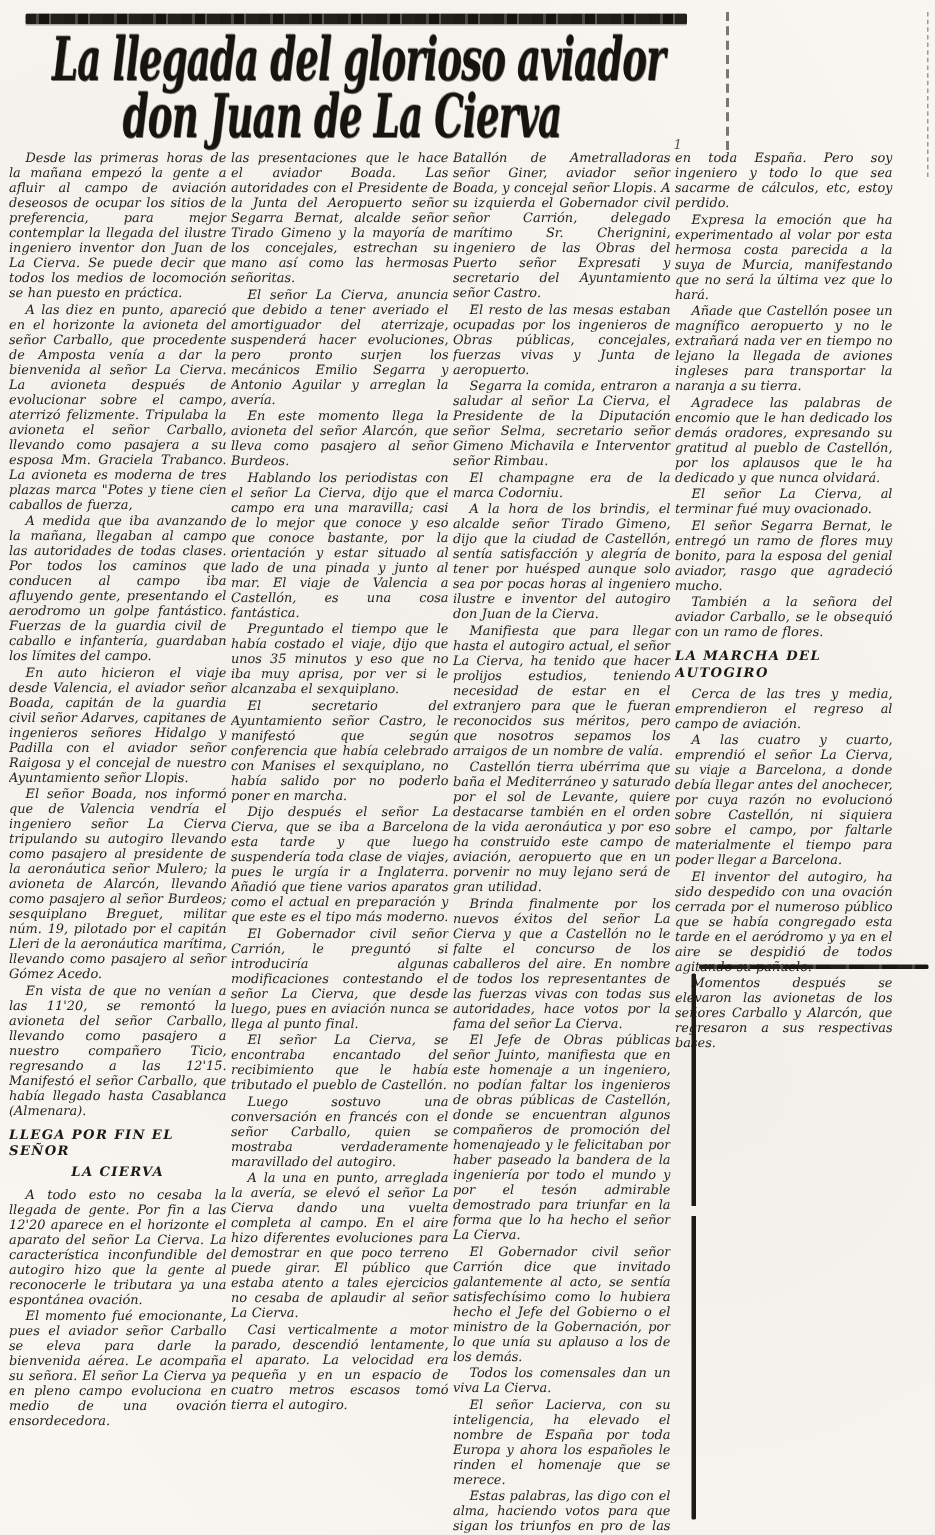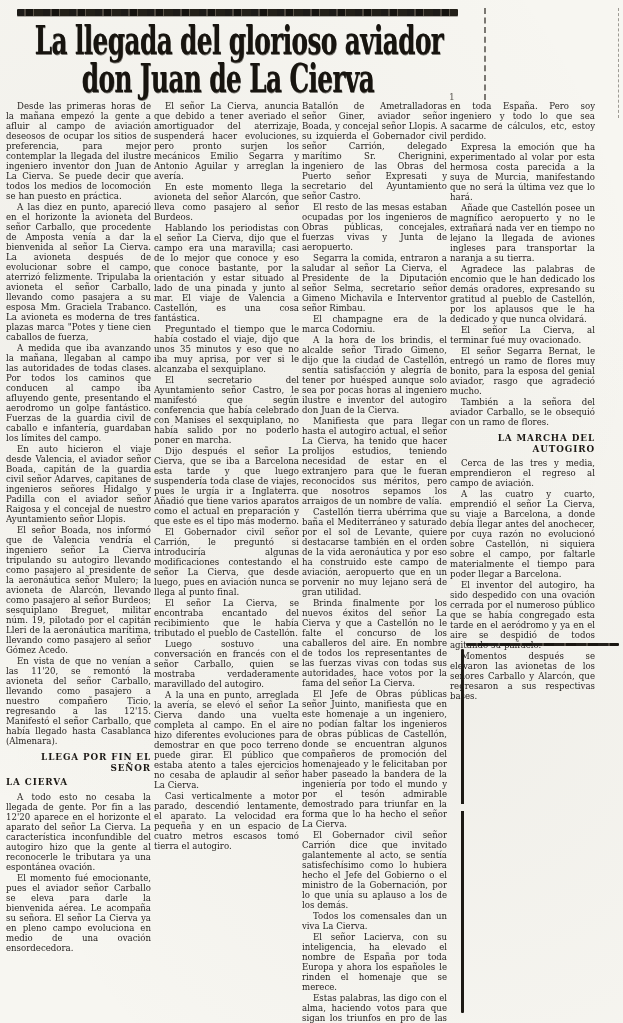--- a/index.html
+++ b/index.html
@@ -10,20 +10,21 @@
   html,body{margin:0;padding:0;}
   body{background:#e9e8e3;font-family:"DejaVu Serif", serif;}
   .page{
     position:relative;width:623px;height:1023px;margin:0 auto;
     background:
       radial-gradient(circle at 20% 30%, rgba(120,115,100,0.05), transparent 60%),
       radial-gradient(circle at 75% 70%, rgba(120,115,100,0.05), transparent 55%),
       var(--paper);
     overflow:hidden;
     color:var(--ink);
+    font-style:italic;
   }
   
   .top-band{
     position:absolute;left:17px;top:9px;width:441px;height:7px;
     background:
       repeating-linear-gradient(90deg,#1d1b18 0 7px,#4c463e 7px 9px,#15130f 9px 16px,#5d564b 16px 17px,#232019 17px 26px),
       #201d18;
     box-shadow:0 1px 0 rgba(40,35,28,.35);
     border-radius:1px;
   }
@@ -47,23 +48,23 @@
     margin:0 0 1px 0;
     font-size:8.6px;line-height:10px;
     text-align:justify;text-indent:11px;
     color:var(--ink);
     word-spacing:0.2px;
   }
   .para.noindent{text-indent:0;}
   .subhead{
     margin:6px 0 3px 0;
     font-size:8.8px;line-height:11px;font-weight:bold;
-    letter-spacing:0.9px;color:#1c1915;text-align:right;
+    letter-spacing:0.9px;color:#1c1915;
   }
-  .subhead.center{text-align:left;margin-top:0;margin-bottom:4px;}
+  .subhead.center{text-align:center;margin-top:0;margin-bottom:4px;}
 
   
   .dash-divider{
     position:absolute;left:484px;top:8px;height:92px;width:0;
     border-left:2px dashed rgba(55,50,44,.65);
   }
   .edge-ticks{
     position:absolute;left:618px;top:8px;height:110px;width:0;
     border-left:1.5px dashed rgba(70,64,56,.5);
   }
@@ -102,20 +103,21 @@
         <p class="para">A medida que iba avanzando la mañana, llegaban al campo las autoridades de todas clases. Por todos los caminos que conducen al campo iba afluyendo gente, presentando el aerodromo un golpe fantástico. Fuerzas de la guardia civil de caballo e infantería, guardaban los límites del campo.</p>
         <p class="para">En auto hicieron el viaje desde Valencia, el aviador señor Boada, capitán de la guardia civil señor Adarves, capitanes de ingenieros señores Hidalgo y Padilla con el aviador señor Raigosa y el concejal de nuestro Ayuntamiento señor Llopis.</p>
         <p class="para">El señor Boada, nos informó que de Valencia vendría el ingeniero señor La Cierva tripulando su autogiro llevando como pasajero al presidente de la aeronáutica señor Mulero; la avioneta de Alarcón, llevando como pasajero al señor Burdeos; sesquiplano Breguet, militar núm. 19, pilotado por el capitán Lleri de la aeronáutica marítima, llevando como pasajero al señor Gómez Acedo.</p>
         <p class="para">En vista de que no venían a las 11'20, se remontó la avioneta del señor Carballo, llevando como pasajero a nuestro compañero Ticio, regresando a las 12'15. Manifestó el señor Carballo, que había llegado hasta Casablanca (Almenara).</p>
         <h3 class="subhead">LLEGA POR FIN EL SEÑOR</h3>
         <h3 class="subhead center">LA CIERVA</h3>
         <p class="para">A todo esto no cesaba la llegada de gente. Por fin a las 12'20 aparece en el horizonte el aparato del señor La Cierva. La característica inconfundible del autogiro hizo que la gente al reconocerle le tributara ya una espontánea ovación.</p>
         <p class="para">El momento fué emocionante, pues el aviador señor Carballo se eleva para darle la bienvenida aérea. Le acompaña su señora. El señor La Cierva ya en pleno campo evoluciona en medio de una ovación ensordecedora.</p>
       </div>
       <div class="col">
+        <p class="para noindent">las presentaciones que le hace el aviador Boada. Las autoridades con el Presidente de la Junta del Aeropuerto señor Segarra Bernat, alcalde señor Tirado Gimeno y la mayoría de los concejales, estrechan su mano así como las hermosas señoritas.</p>
         <p class="para">El señor La Cierva, anuncia que debido a tener averiado el amortiguador del aterrizaje, suspenderá hacer evoluciones, pero pronto surjen los mecánicos Emilio Segarra y Antonio Aguilar y arreglan la avería.</p>
         <p class="para">En este momento llega la avioneta del señor Alarcón, que lleva como pasajero al señor Burdeos.</p>
         <p class="para">Hablando los periodistas con el señor La Cierva, dijo que el campo era una maravilla; casi de lo mejor que conoce y eso que conoce bastante, por la orientación y estar situado al lado de una pinada y junto al mar. El viaje de Valencia a Castellón, es una cosa fantástica.</p>
         <p class="para">Preguntado el tiempo que le había costado el viaje, dijo que unos 35 minutos y eso que no iba muy aprisa, por ver si le alcanzaba el sexquiplano.</p>
         <p class="para">El secretario del Ayuntamiento señor Castro, le manifestó que según conferencia que había celebrado con Manises el sexquiplano, no había salido por no poderlo poner en marcha.</p>
         <p class="para">Dijo después el señor La Cierva, que se iba a Barcelona esta tarde y que luego suspendería toda clase de viajes, pues le urgía ir a Inglaterra. Añadió que tiene varios aparatos como el actual en preparación y que este es el tipo más moderno.</p>
         <p class="para">El Gobernador civil señor Carrión, le preguntó si introduciría algunas modificaciones contestando el señor La Cierva, que desde luego, pues en aviación nunca se llega al punto final.</p>
         <p class="para">El señor La Cierva, se encontraba encantado del recibimiento que le había tributado el pueblo de Castellón.</p>
         <p class="para">Luego sostuvo una conversación en francés con el señor Carballo, quien se mostraba verdaderamente maravillado del autogiro.</p>
         <p class="para">A la una en punto, arreglada la avería, se elevó el señor La Cierva dando una vuelta completa al campo. En el aire hizo diferentes evoluciones para demostrar en que poco terreno puede girar. El público que estaba atento a tales ejercicios no cesaba de aplaudir al señor La Cierva.</p>

